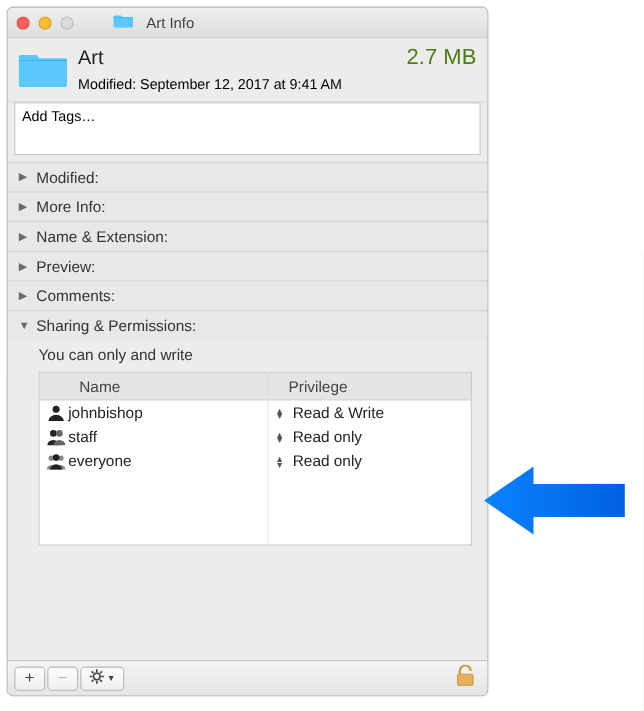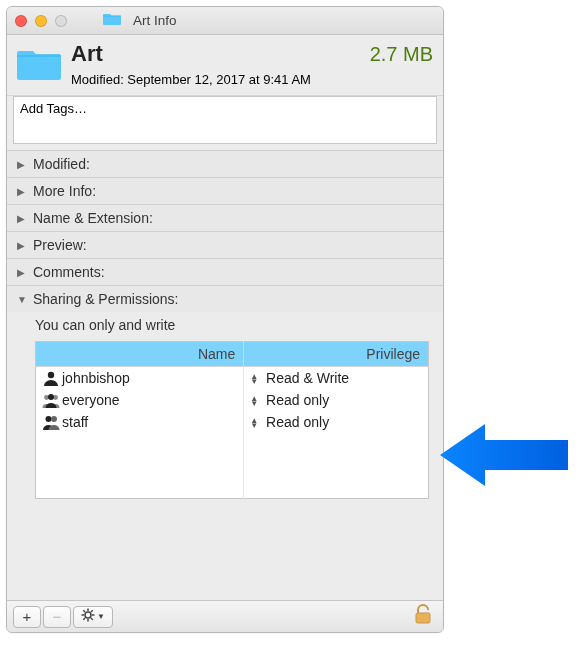--- a/index.html
+++ b/index.html
@@ -46,21 +46,21 @@
     .header-row {
       display: flex;
       align-items: center;
       padding: 6px 10px 8px 10px;
       gap: 10px;
       background: #ececec;
       border-bottom: 1px solid #d6d6d6;
     }
     .folder-big { width: 44px; height: 36px; flex-shrink: 0; }
     .header-text { flex: 1 1 auto; }
-    .file-name { font-weight: 700; font-size: 22px; color: #222; }
+    .file-name { font-weight: 400; font-size: 18px; color: #222; }
     .file-size { font-size: 20px; color: #4d7c0f; text-align: right; }
     .header-top { display: flex; justify-content: space-between; align-items: baseline; }
     .modified { font-size: 13px; color: #000000; margin-top: 5px; }
     
     .tags-box {
       margin: 0 6px 6px 6px;
       height: 48px;
       background: #fff;
       border: 1px solid #c6c6c6;
       border-radius: 0;
@@ -89,26 +89,26 @@
     
     .perm-table-wrap { margin: 0 14px 4px 28px; }
     .perm-table {
       width: 100%;
       border: 1px solid #c8c8c8;
       background: #fff;
       border-collapse: collapse;
       table-layout: fixed;
     }
     .perm-table th {
-      text-align: right;
+      text-align: left;
       font-weight: 400;
       font-size: 14px;
       color: #444;
       padding: 4px 8px;
-      background: #7dd3fc;
+      background: #e5e5e5;
       border-bottom: 1px solid #d6d6d6;
     }
     .perm-table th:first-child { border-right: 1px solid #d6d6d6; width:53%; }
     .perm-table th:last-child { width:47%; }
     .perm-table td {
       padding: 2px 6px;
       font-size: 14px;
       color: #222;
       vertical-align: middle;
       height: 22px;
@@ -246,48 +246,48 @@
             <td class="priv">
               <span class="stepper">▲<br>▼</span>
               <span>Read &amp; Write</span>
             </td>
           </tr>
           <tr>
             <td>
               <span class="name-cell">
                 <span class="user-icon">
                   <svg width="18" height="16" viewBox="0 0 18 16">
+                    <circle cx="6.5" cy="5" r="3" fill="#222"></circle>
+                      <path d="M1 16 a5.5 5 0 0 1 11 0 z" fill="#222"></path>
+                    <circle cx="12" cy="5" r="3" fill="#666"></circle>
+                      <path d="M6.5 16 a5.5 5 0 0 1 11 0 z" fill="#666"></path>
+                  </svg>
+                </span>
+                <span>staff</span>
+              </span>
+            </td>
+            <td class="priv">
+              <span class="stepper">▲<br>▼</span>
+              <span>Read only</span>
+            </td>
+          </tr>
+          <tr>
+            <td>
+              <span class="name-cell">
+                <span class="user-icon">
+                  <svg width="18" height="16" viewBox="0 0 18 16">
                     <circle cx="4.5" cy="5.5" r="2.4" fill="#888"></circle>
                       <path d="M0.5 16 a4 4 0 0 1 8 0 z" fill="#888"></path>
                     <circle cx="13.5" cy="5.5" r="2.4" fill="#888"></circle>
                       <path d="M9.5 16 a4 4 0 0 1 8 0 z" fill="#888"></path>
                     <circle cx="9" cy="5" r="3" fill="#222"></circle>
                       <path d="M3.5 16 a5.5 5 0 0 1 11 0 z" fill="#222"></path>
                   </svg>
                 </span>
                 <span>everyone</span>
-              </span>
-            </td>
-            <td class="priv">
-              <span class="stepper">▲<br>▼</span>
-              <span>Read only</span>
-            </td>
-          </tr>
-          <tr>
-            <td>
-              <span class="name-cell">
-                <span class="user-icon">
-                  <svg width="18" height="16" viewBox="0 0 18 16">
-                    <circle cx="6.5" cy="5" r="3" fill="#222"></circle>
-                      <path d="M1 16 a5.5 5 0 0 1 11 0 z" fill="#222"></path>
-                    <circle cx="12" cy="5" r="3" fill="#666"></circle>
-                      <path d="M6.5 16 a5.5 5 0 0 1 11 0 z" fill="#666"></path>
-                  </svg>
-                </span>
-                <span>staff</span>
               </span>
             </td>
             <td class="priv">
               <span class="stepper">▲<br>▼</span>
               <span>Read only</span>
             </td>
           </tr>
           <tr class="blank">
               <td></td>
               <td class="priv"></td>

